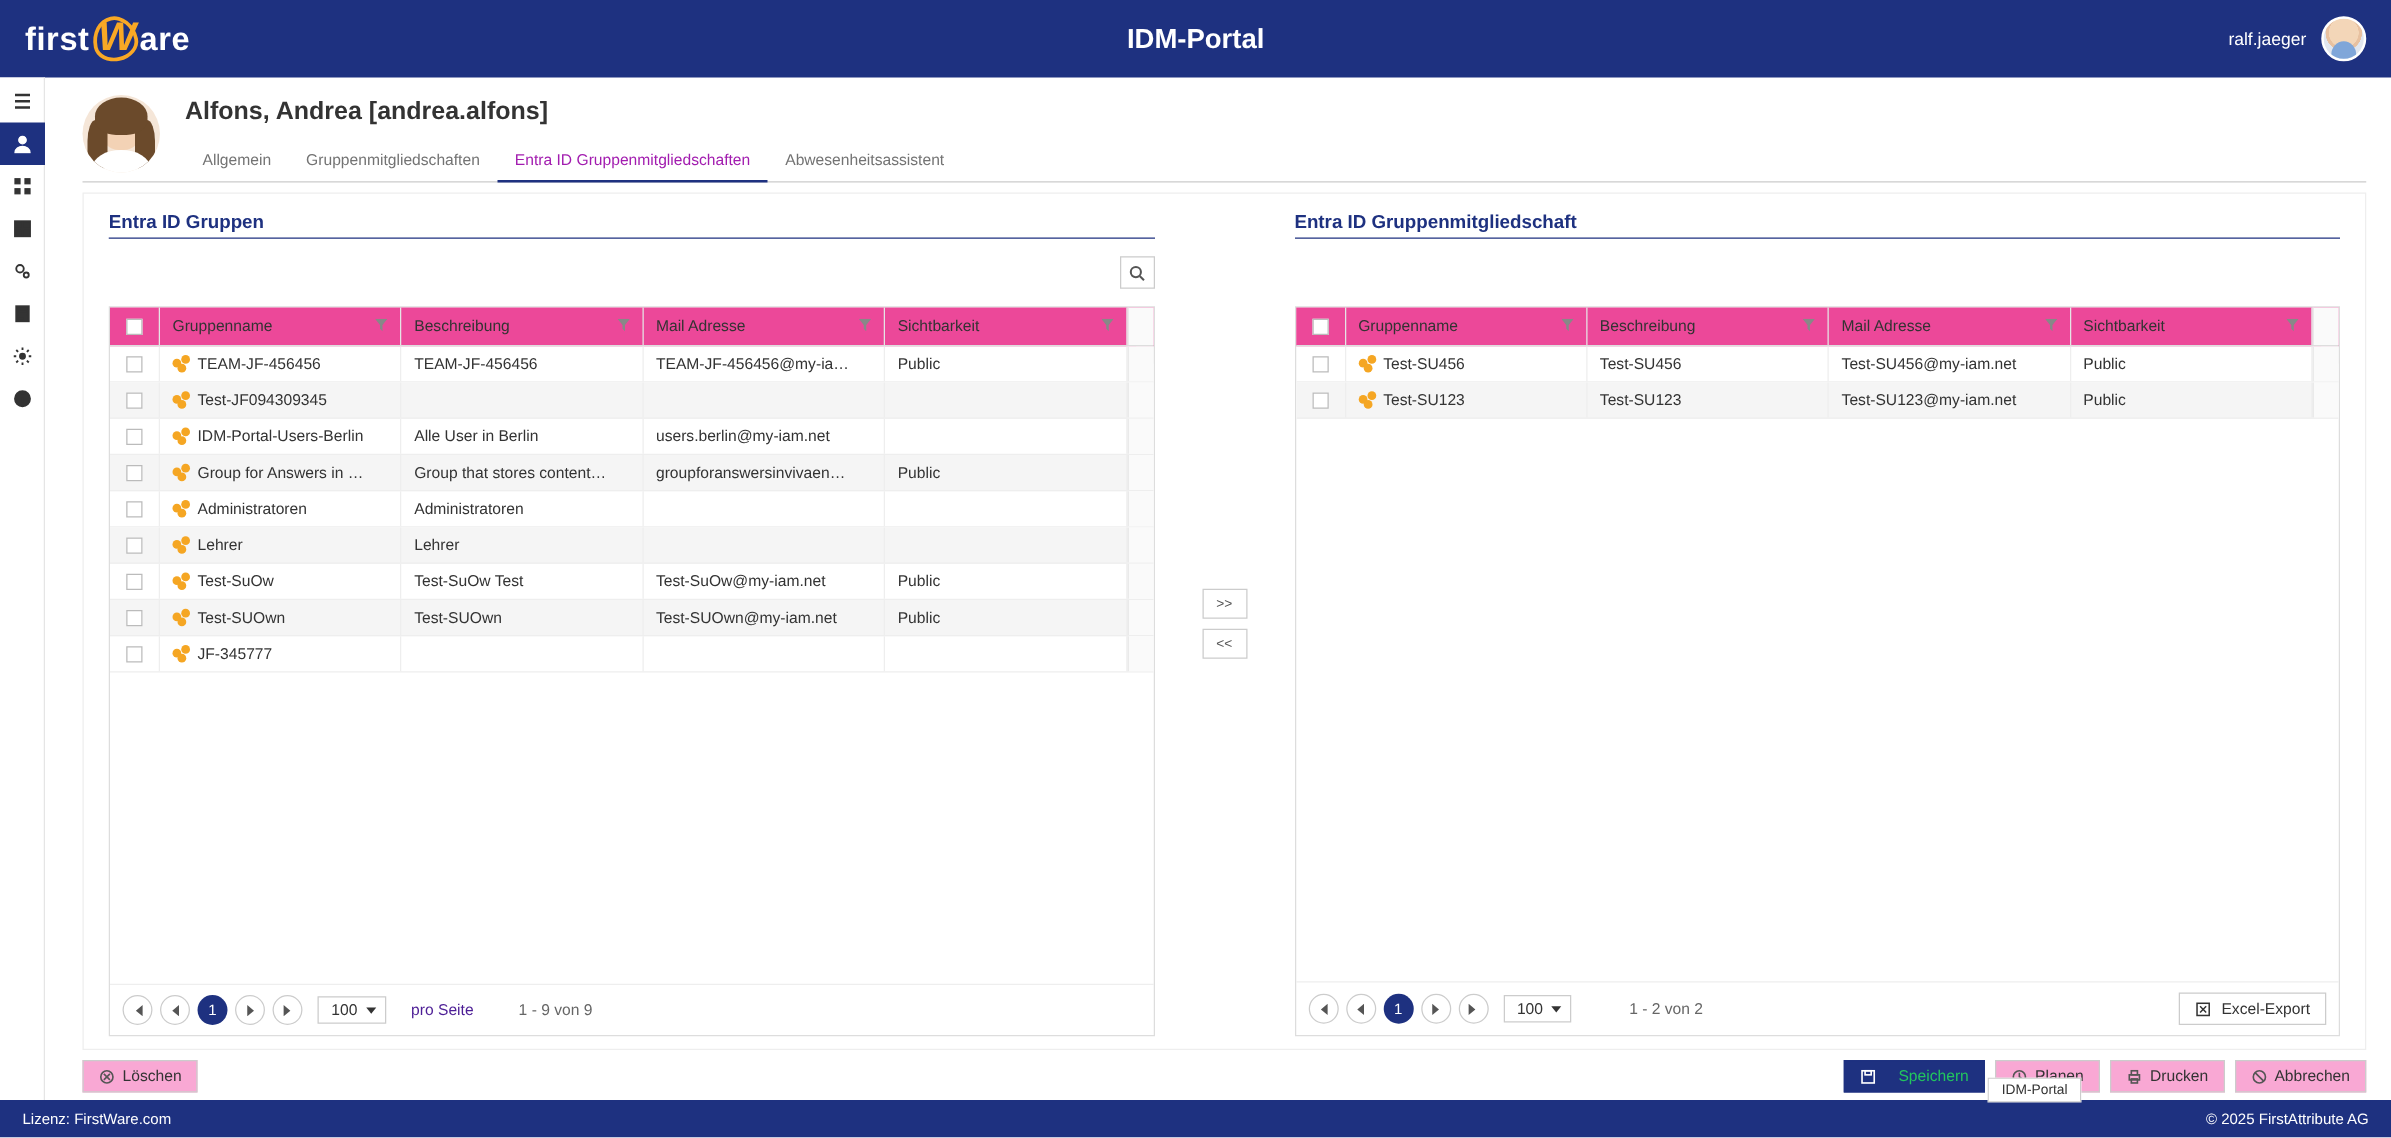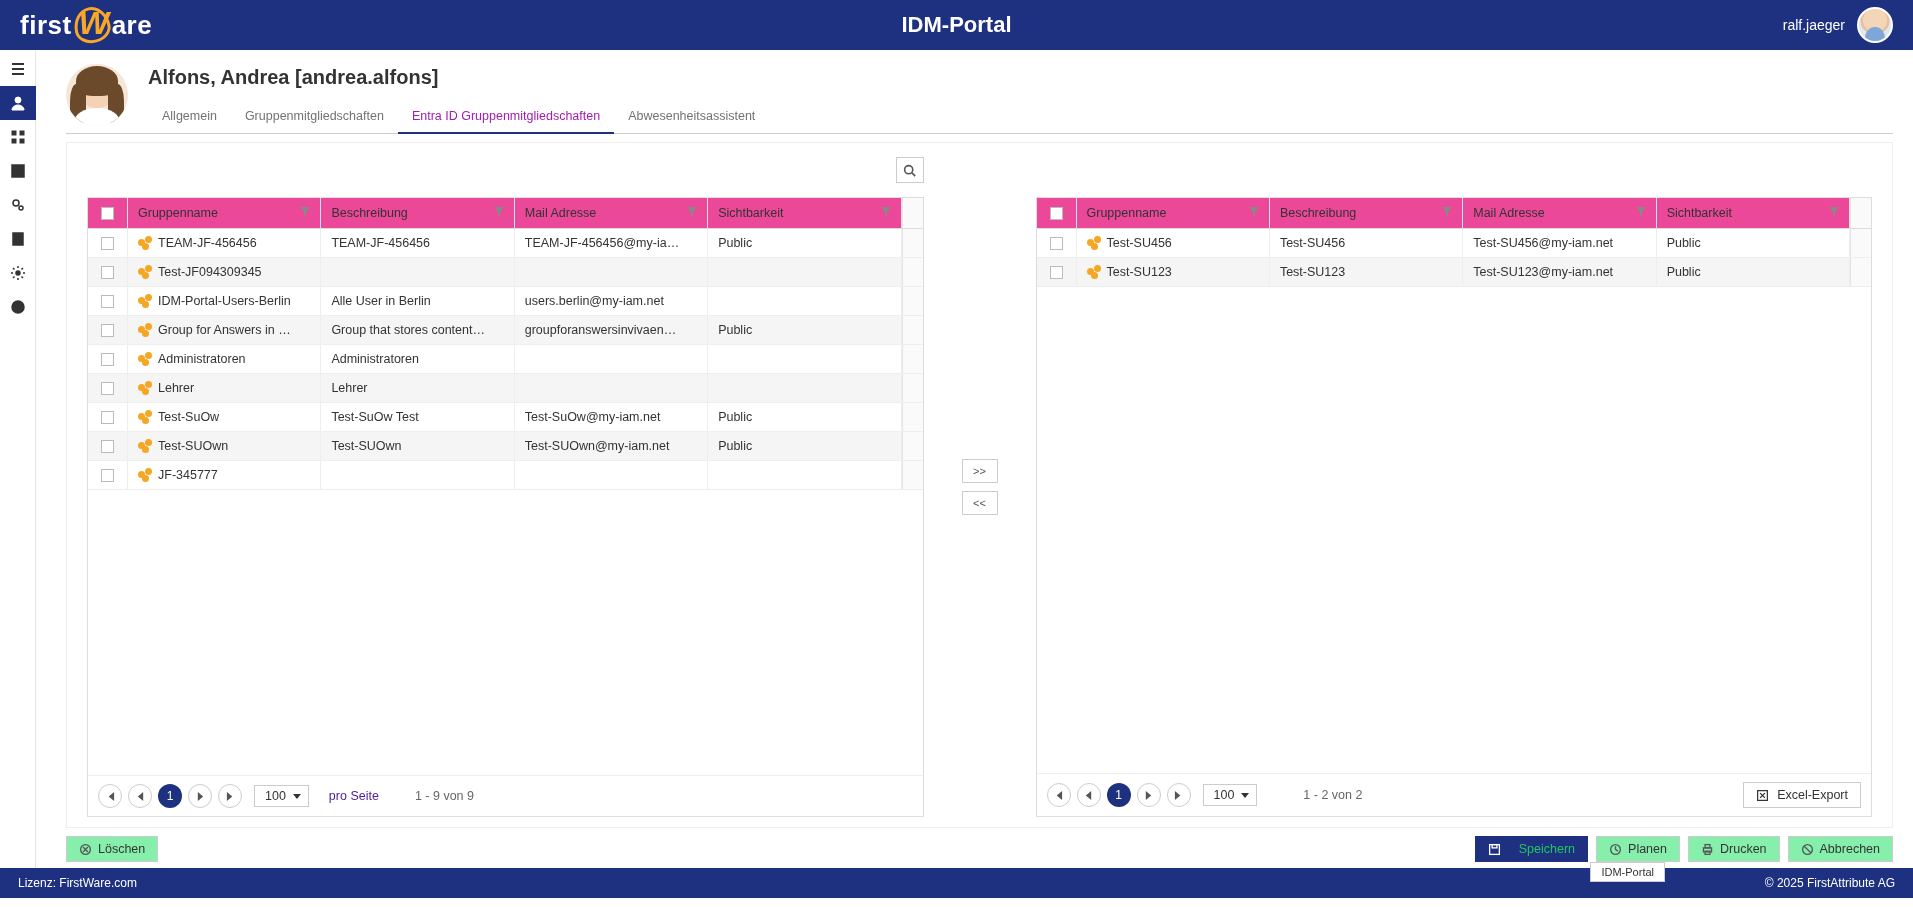--- a/index.html
+++ b/index.html
@@ -1,19 +1,19 @@
 <!DOCTYPE html>
 <html><head>
 <meta charset="utf-8">
 <style>
 * { box-sizing: border-box; margin: 0; padding: 0; font-family: "Segoe UI", Tahoma, sans-serif; }
 html, body { height: 100%; width: 100%; overflow: hidden; font-size: 13px; color: #333; }
 
 
-.topbar { height: 50px; background: #1e3180; color: #fff; display: flex; align-items: center; padding: 0 20px; justify-content: space-between; }
+.topbar { height: 62px; background: #1e3180; color: #fff; display: flex; align-items: center; padding: 0 20px; justify-content: space-between; }
 .logo-area { display:flex; align-items:center; gap:2px; font-size:26px; font-weight:700; letter-spacing:.5px; }
 .logo-area .w { color:#f9a825; font-style:italic; font-size:32px; position:relative; top:-2px;}
 .logo-area .ring { position:relative; display:inline-block; width:36px; height:36px;}
 .logo-area .ring::before { content:""; position:absolute; inset:0; border:3px solid #f9a825; border-radius:50% 50% 50% 50% / 60% 60% 40% 40%; transform:rotate(-12deg);}
 .logo-area .ring .w{ position:absolute; left:5px; top:-2px;}
 .app-title { font-size:22px; font-weight:700; position:absolute; left:50%; transform:translateX(-50%); }
 .user-area { display:flex; align-items:center; gap:12px; font-size:14px;}
 .avatar-sm { width:36px; height:36px; border-radius:50%; background:radial-gradient(circle at 50% 35%, #f3d6b8 0 45%, #e8c1a0 46% 55%, transparent 56%), #e0e6ef; border:2px solid #fff; position:relative; overflow:hidden;}
 .avatar-sm::after{content:""; position:absolute; bottom:-8px; left:6px; right:6px; height:22px; background:#7fa6d9; border-radius:50% 50% 0 0;}
 
@@ -89,21 +89,21 @@
 .pg-info{ margin-left:30px; color:#666;}
 .export-btn{ margin-left:auto; border:1px solid #ccc; padding:5px 12px; display:flex; align-items:center; gap:8px; cursor:pointer; font-size:12.5px;}
 .export-btn svg{width:13px;height:13px;fill:none;stroke:#333;stroke-width:1.5;}
 
 
 .xfer { width:52px; display:flex; flex-direction:column; align-items:center; justify-content:center; gap:8px;}
 .xfer-btn { width:36px; height:24px; border:1px solid #ccc; background:#fff; display:flex; align-items:center; justify-content:center; font-size:11px; color:#555; cursor:pointer;}
 
 
 .action-bar{ display:flex; align-items:center; padding:8px 0 0; gap:8px;}
-.btn { border:1px solid #ccc; padding:5px 12px; display:flex; align-items:center; gap:6px; font-size:12.5px; cursor:pointer; background:#86efac;}
+.btn { border:1px solid #ccc; padding:5px 12px; display:flex; align-items:center; gap:6px; font-size:12.5px; cursor:pointer; background:#f9a8d4;}
 .btn svg{width:13px;height:13px;fill:none;stroke:#555;stroke-width:1.6;}
 .btn.primary{ background:#1e3180; color:#22c55e; border-color:#1e3180;gap:18px;}
 .btn.primary svg{stroke:#fff;}
 .spacer{flex:1;}
 
 
 .bottom-bar{ height:30px; background:#1e3180; color:#fff; display:flex; align-items:center; padding:0 18px; font-size:12px; justify-content:space-between;}
 .idm-badge{ position:fixed; right:248px; bottom:28px; background:#fff; border:1px solid #ccc; padding:3px 10px; font-size:11px; color:#333;}
 </style>
 </head>
@@ -193,20 +193,21 @@
           <div class="tab">Gruppenmitgliedschaften</div>
           <div class="tab active">Entra ID Gruppenmitgliedschaften</div>
           <div class="tab">Abwesenheitsassistent</div>
         </div>
       </div>
     </div>
 
     <div class="panel">
 
       <div class="dual-col">
+        <div class="section-title">Entra ID Gruppen</div>
         <div class="list-search">
           <div class="search-btn">
               <svg viewBox="0 0 16 16">
                 <circle cx="7" cy="7" r="5"></circle>
                 <path d="M11 11l4 4"></path>
               </svg>
             </div>
         </div>
         <div class="grid">
           <div class="grid-head">
@@ -380,20 +381,21 @@
           </div>
         </div>
       </div>
 
       <div class="xfer">
         <div class="xfer-btn">&gt;&gt;</div>
         <div class="xfer-btn">&lt;&lt;</div>
       </div>
 
       <div class="dual-col">
+        <div class="section-title">Entra ID Gruppenmitgliedschaft</div>
         <div style="height:40px"></div>
         <div class="grid">
           <div class="grid-head">
             <div class="hcell chk-col">
                 <span class="chkbox"></span>
               </div>
             <div class="hcell col-gname">
                 <span>Gruppenname</span>
                 <span class="filter-icon"><svg viewBox="0 0 10 10">
                     <path d="M0 0h10L6 5v5L4 8V5z"></path>

